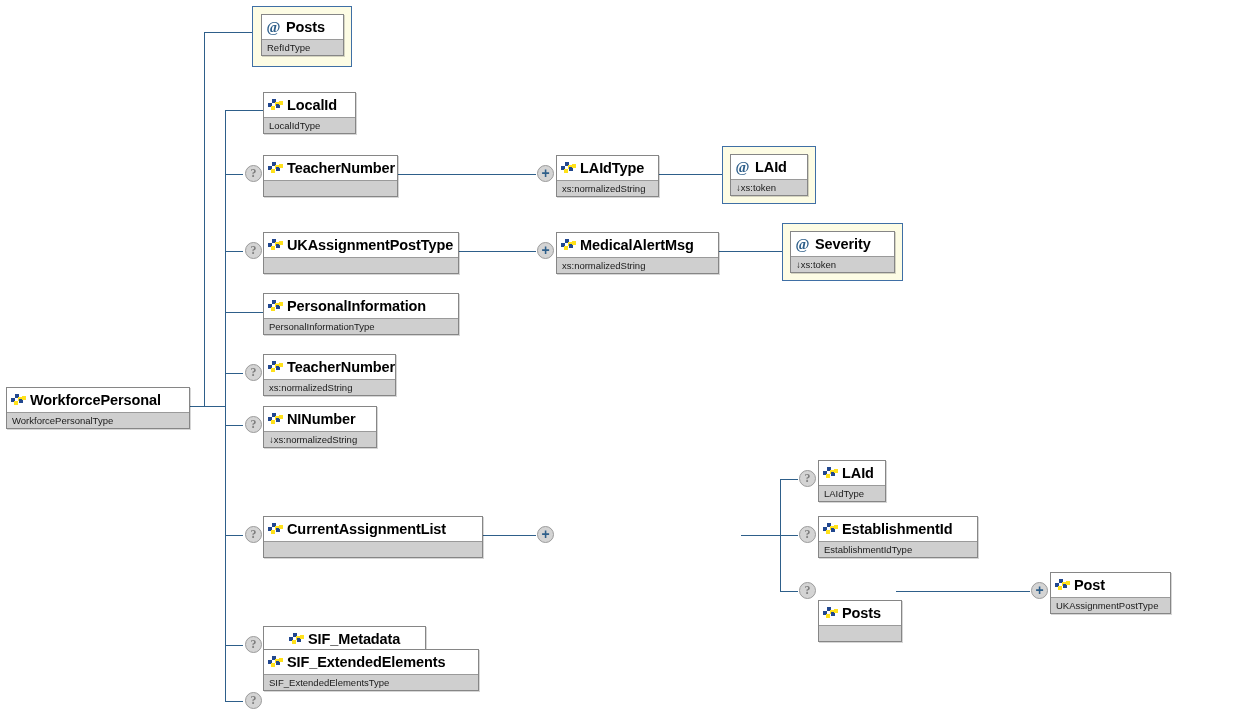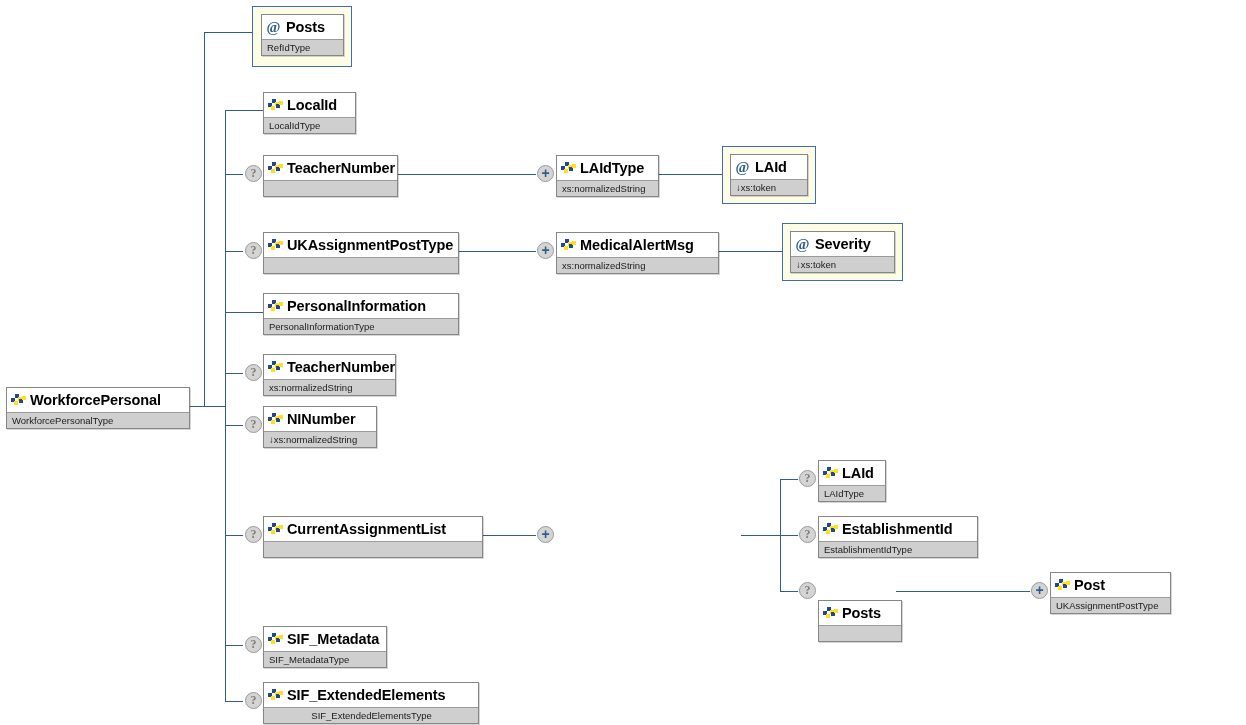--- a/index.html
+++ b/index.html
@@ -404,37 +404,37 @@
           <i class="y" style="left:7px;  top:3px;"></i>
         <i class="b" style="left:8px;  top:5px;"></i>
           <i class="y" style="left:11px; top:2px;"></i>
       </span>
       <span class="label">Post</span>
     </div>
     <div class="type">UKAssignmentPostType</div>
   </div>
 
   <div class="marker q" style="left:245px; top:636px;">?</div>
-  <div class="node" style="left:263px; top:626px; width:124px;">
+  <div class="node" style="left:263px; top:626px; width:163px;padding-left:21px;">
     <div class="title">
       <span class="icon-el">
         <i class="b" style="left:0px;  top:4px;"></i>
           <i class="y" style="left:3px;  top:7px;"></i>
         <i class="b" style="left:4px;  top:0px;"></i>
           <i class="y" style="left:7px;  top:3px;"></i>
         <i class="b" style="left:8px;  top:5px;"></i>
           <i class="y" style="left:11px; top:2px;"></i>
       </span>
       <span class="label">SIF_Metadata</span>
     </div>
     <div class="type">SIF_MetadataType</div>
   </div>
 
   <div class="marker q" style="left:245px; top:692px;">?</div>
-  <div class="node" style="left:263px; top:682px; width:216px;text-align:center;">
+  <div class="node" style="left:263px; top:649px; width:216px;">
     <div class="title">
       <span class="icon-el">
         <i class="b" style="left:0px;  top:4px;"></i>
           <i class="y" style="left:3px;  top:7px;"></i>
         <i class="b" style="left:4px;  top:0px;"></i>
           <i class="y" style="left:7px;  top:3px;"></i>
         <i class="b" style="left:8px;  top:5px;"></i>
           <i class="y" style="left:11px; top:2px;"></i>
       </span>
       <span class="label">SIF_ExtendedElements</span>

